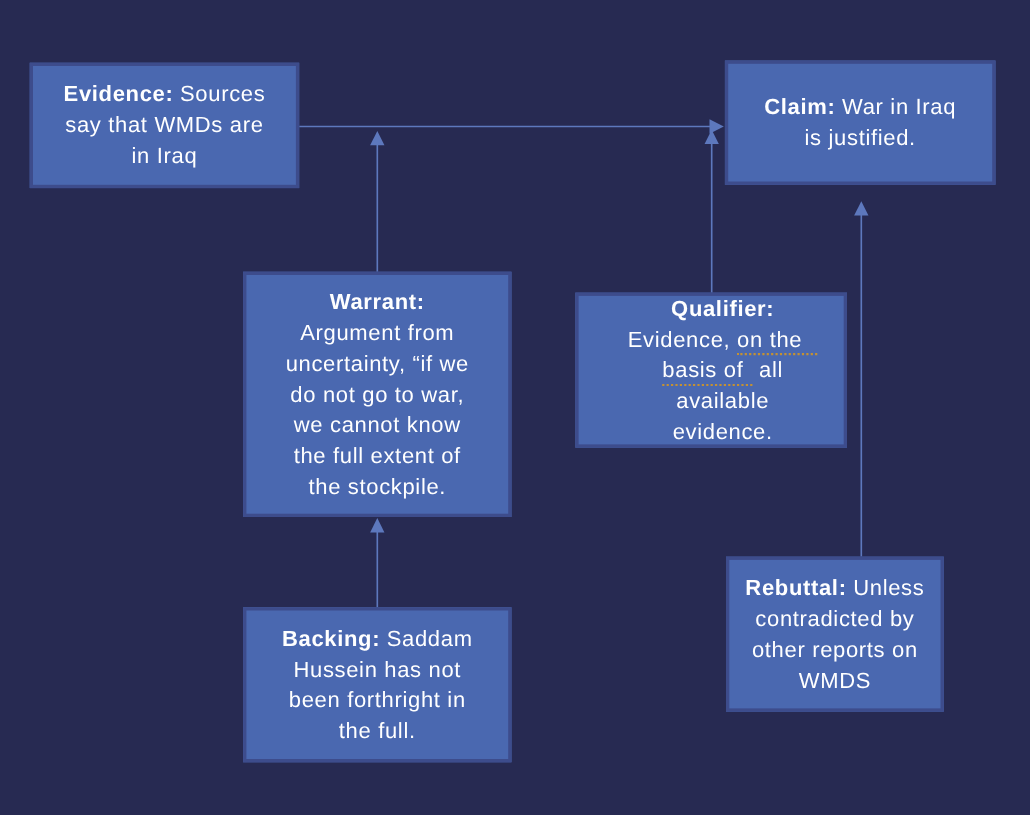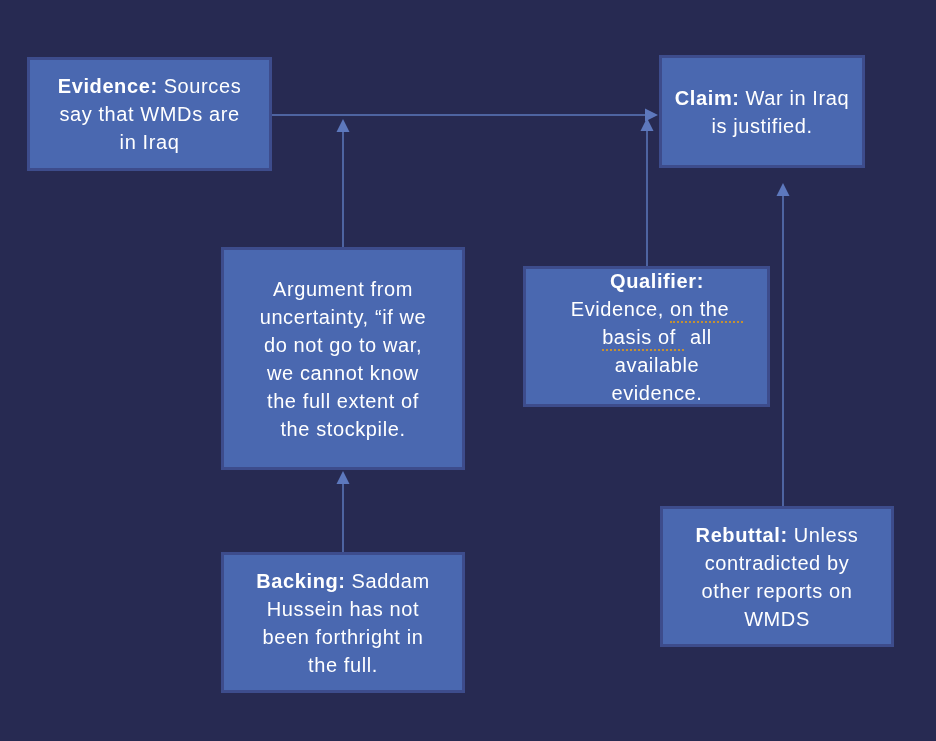--- a/index.html
+++ b/index.html
@@ -36,25 +36,25 @@
     display: flex;
     align-items: center;
     justify-content: center;
     text-align: center;
     font-size: 20px;
     line-height: 28px;
     letter-spacing: 0.6px;
     padding: 0 10px;
   }
   #box-evidence  { left: 27px;  top: 57px;  width: 245px; height: 114px; text-align: center; }
-  #box-claim     { left: 659px; top: 55px;  width: 206px; height: 113px; }
+  #box-claim     { left: 659px; top: 55px;  width: 246px; height: 113px; }
   #box-warrant   { left: 221px; top: 247px; width: 244px; height: 223px; }
   #box-qualifier { left: 523px; top: 266px; width: 247px; height: 141px; padding-left: 31px; }
   #box-backing   { left: 221px; top: 552px; width: 244px; height: 141px; }
-  #box-rebuttal  { left: 660px; top: 506px; width: 234px; height: 141px; justify-content: center; }
+  #box-rebuttal  { left: 660px; top: 506px; width: 198px; height: 141px; justify-content: center; }
   .lbl {
     font-weight: bold;
     margin-right: 0.3em;
   }
   .lbl.block {
     display: block;
     margin-right: 0;
   }
   .pre {
     white-space: pre-line;
@@ -102,21 +102,21 @@
 
 <div class="box" id="box-claim">
   <div>
     <span class="lbl">Claim:</span><span class="pre">War in Iraq
 is justified.</span>
   </div>
 </div>
 
 <div class="box" id="box-warrant">
   <div>
-    <span class="pre">Argument from
+    <span class="lbl block">Warrant:</span><span class="pre">Argument from
 uncertainty, “if we
 do not go to war,
 we cannot know
 the full extent of
 the stockpile.</span>
   </div>
 </div>
 
 <div class="box" id="box-qualifier">
   <div>

